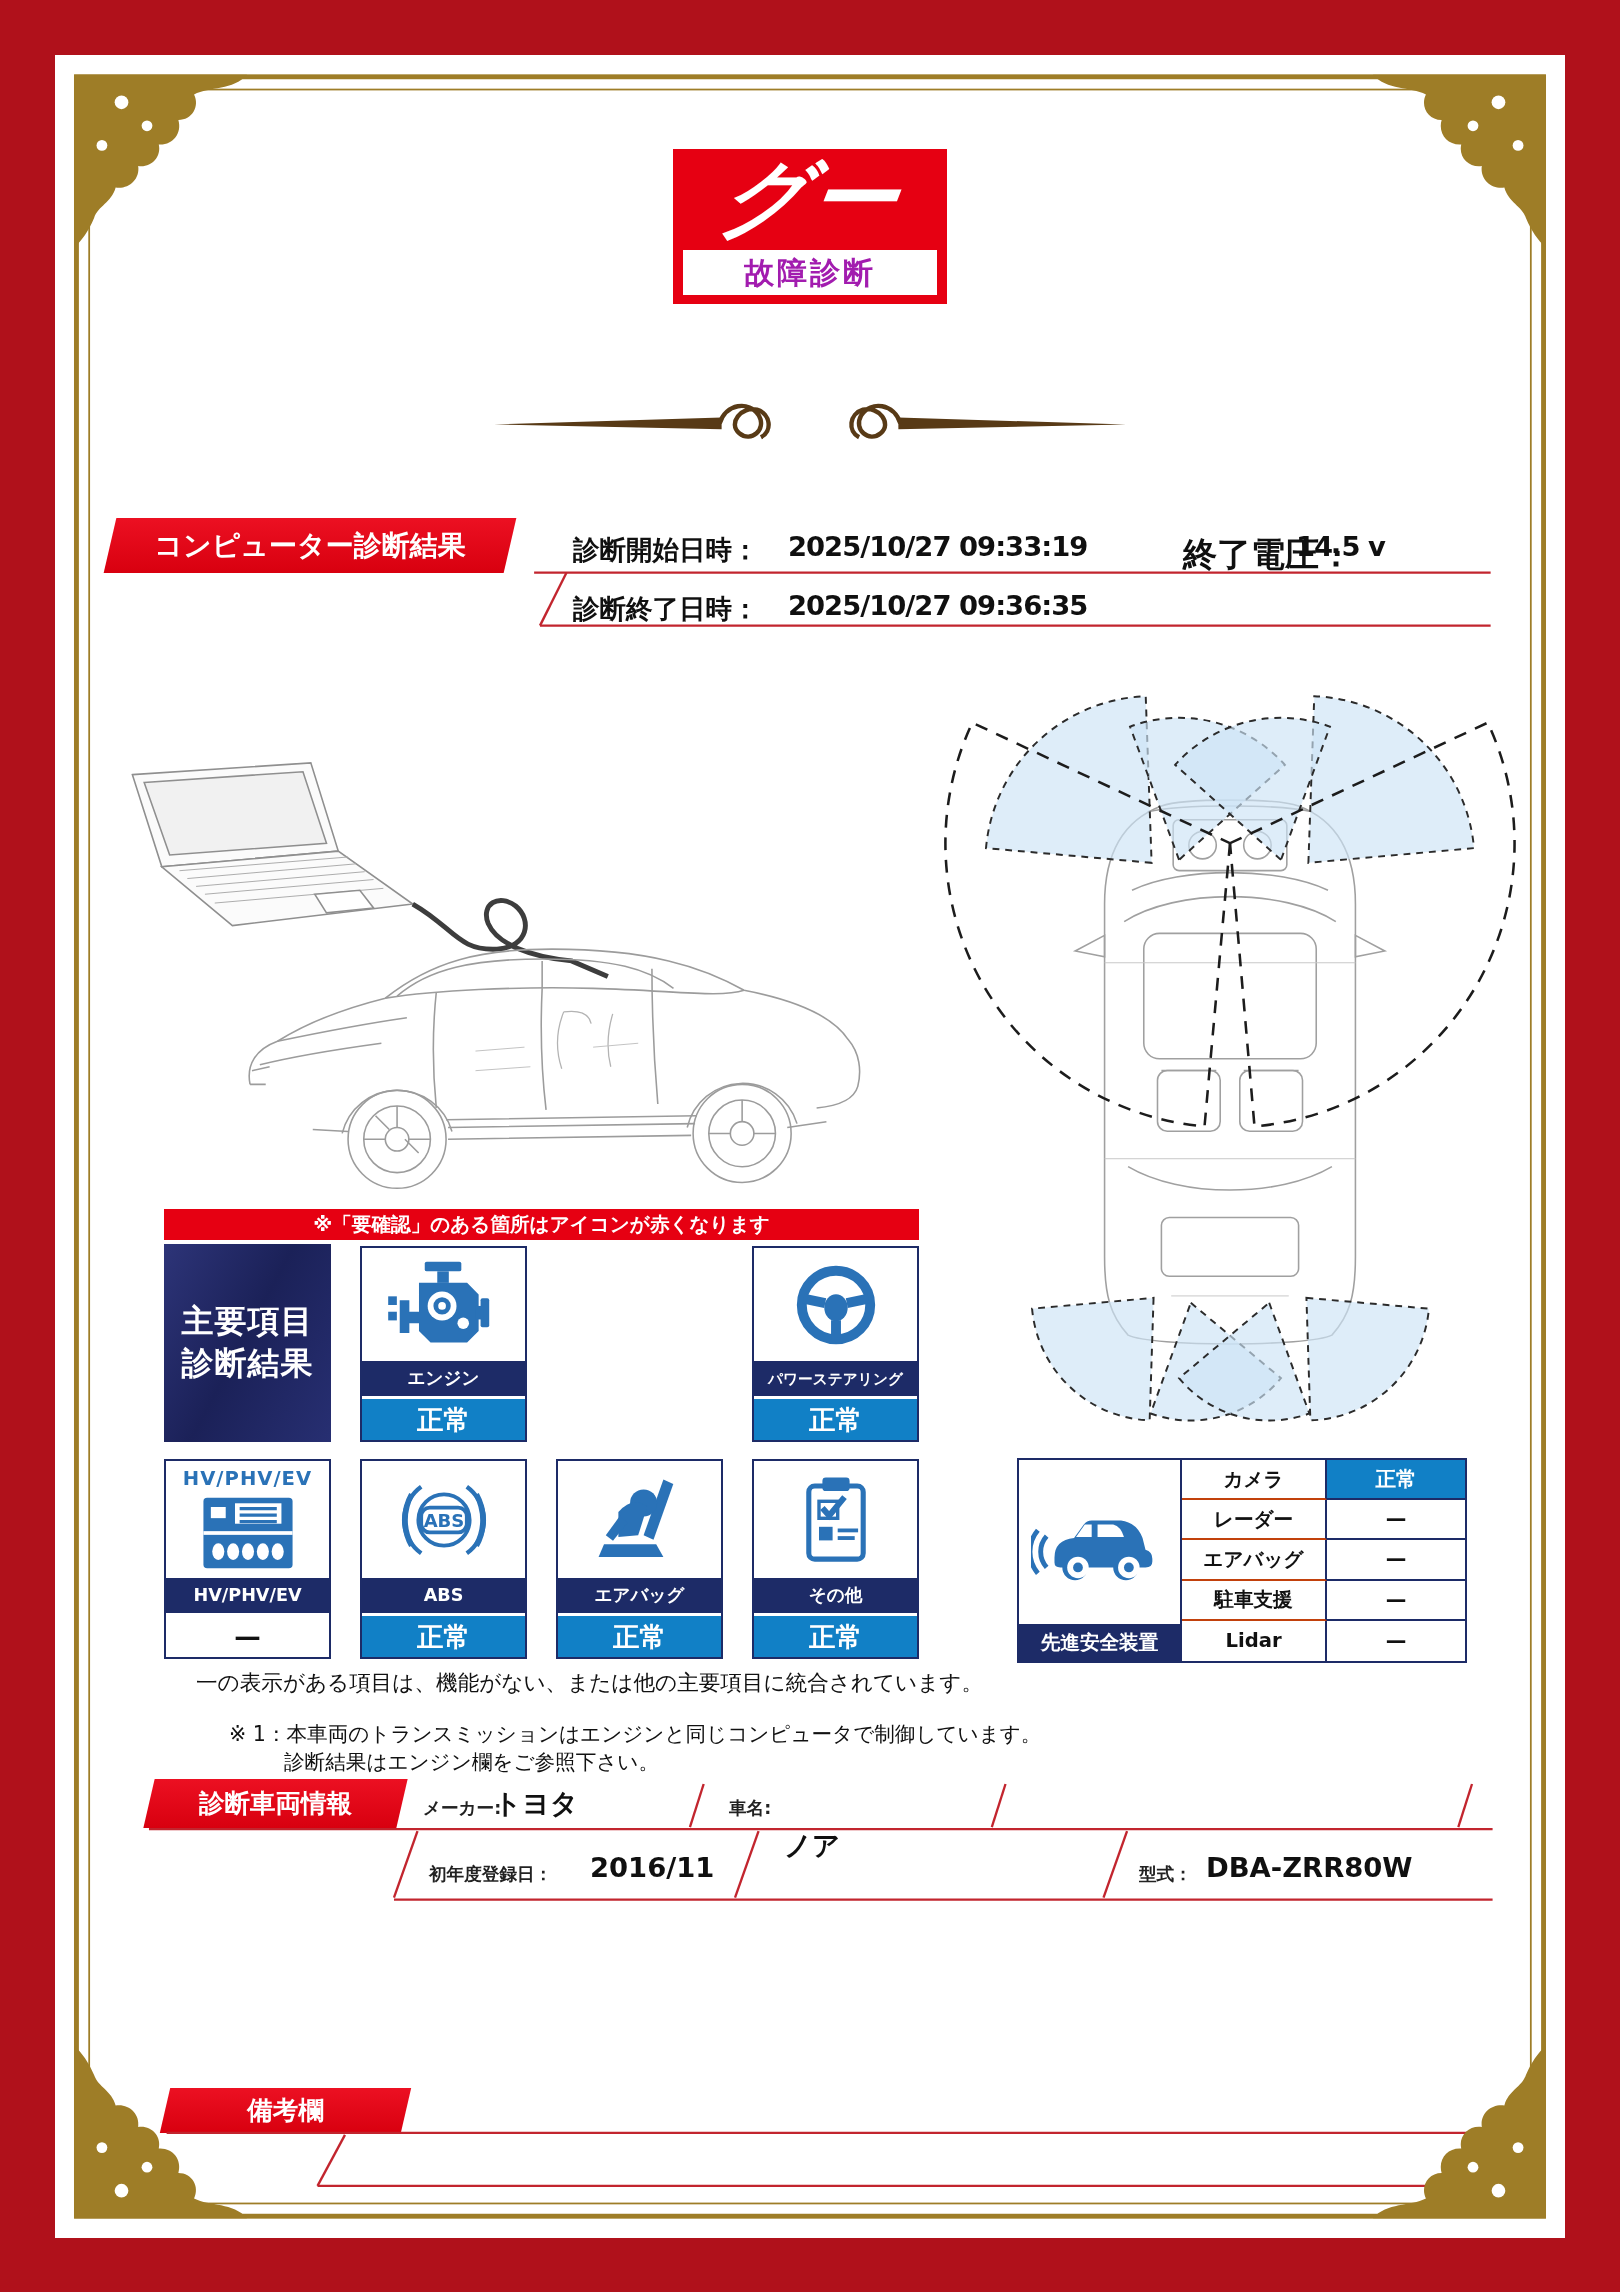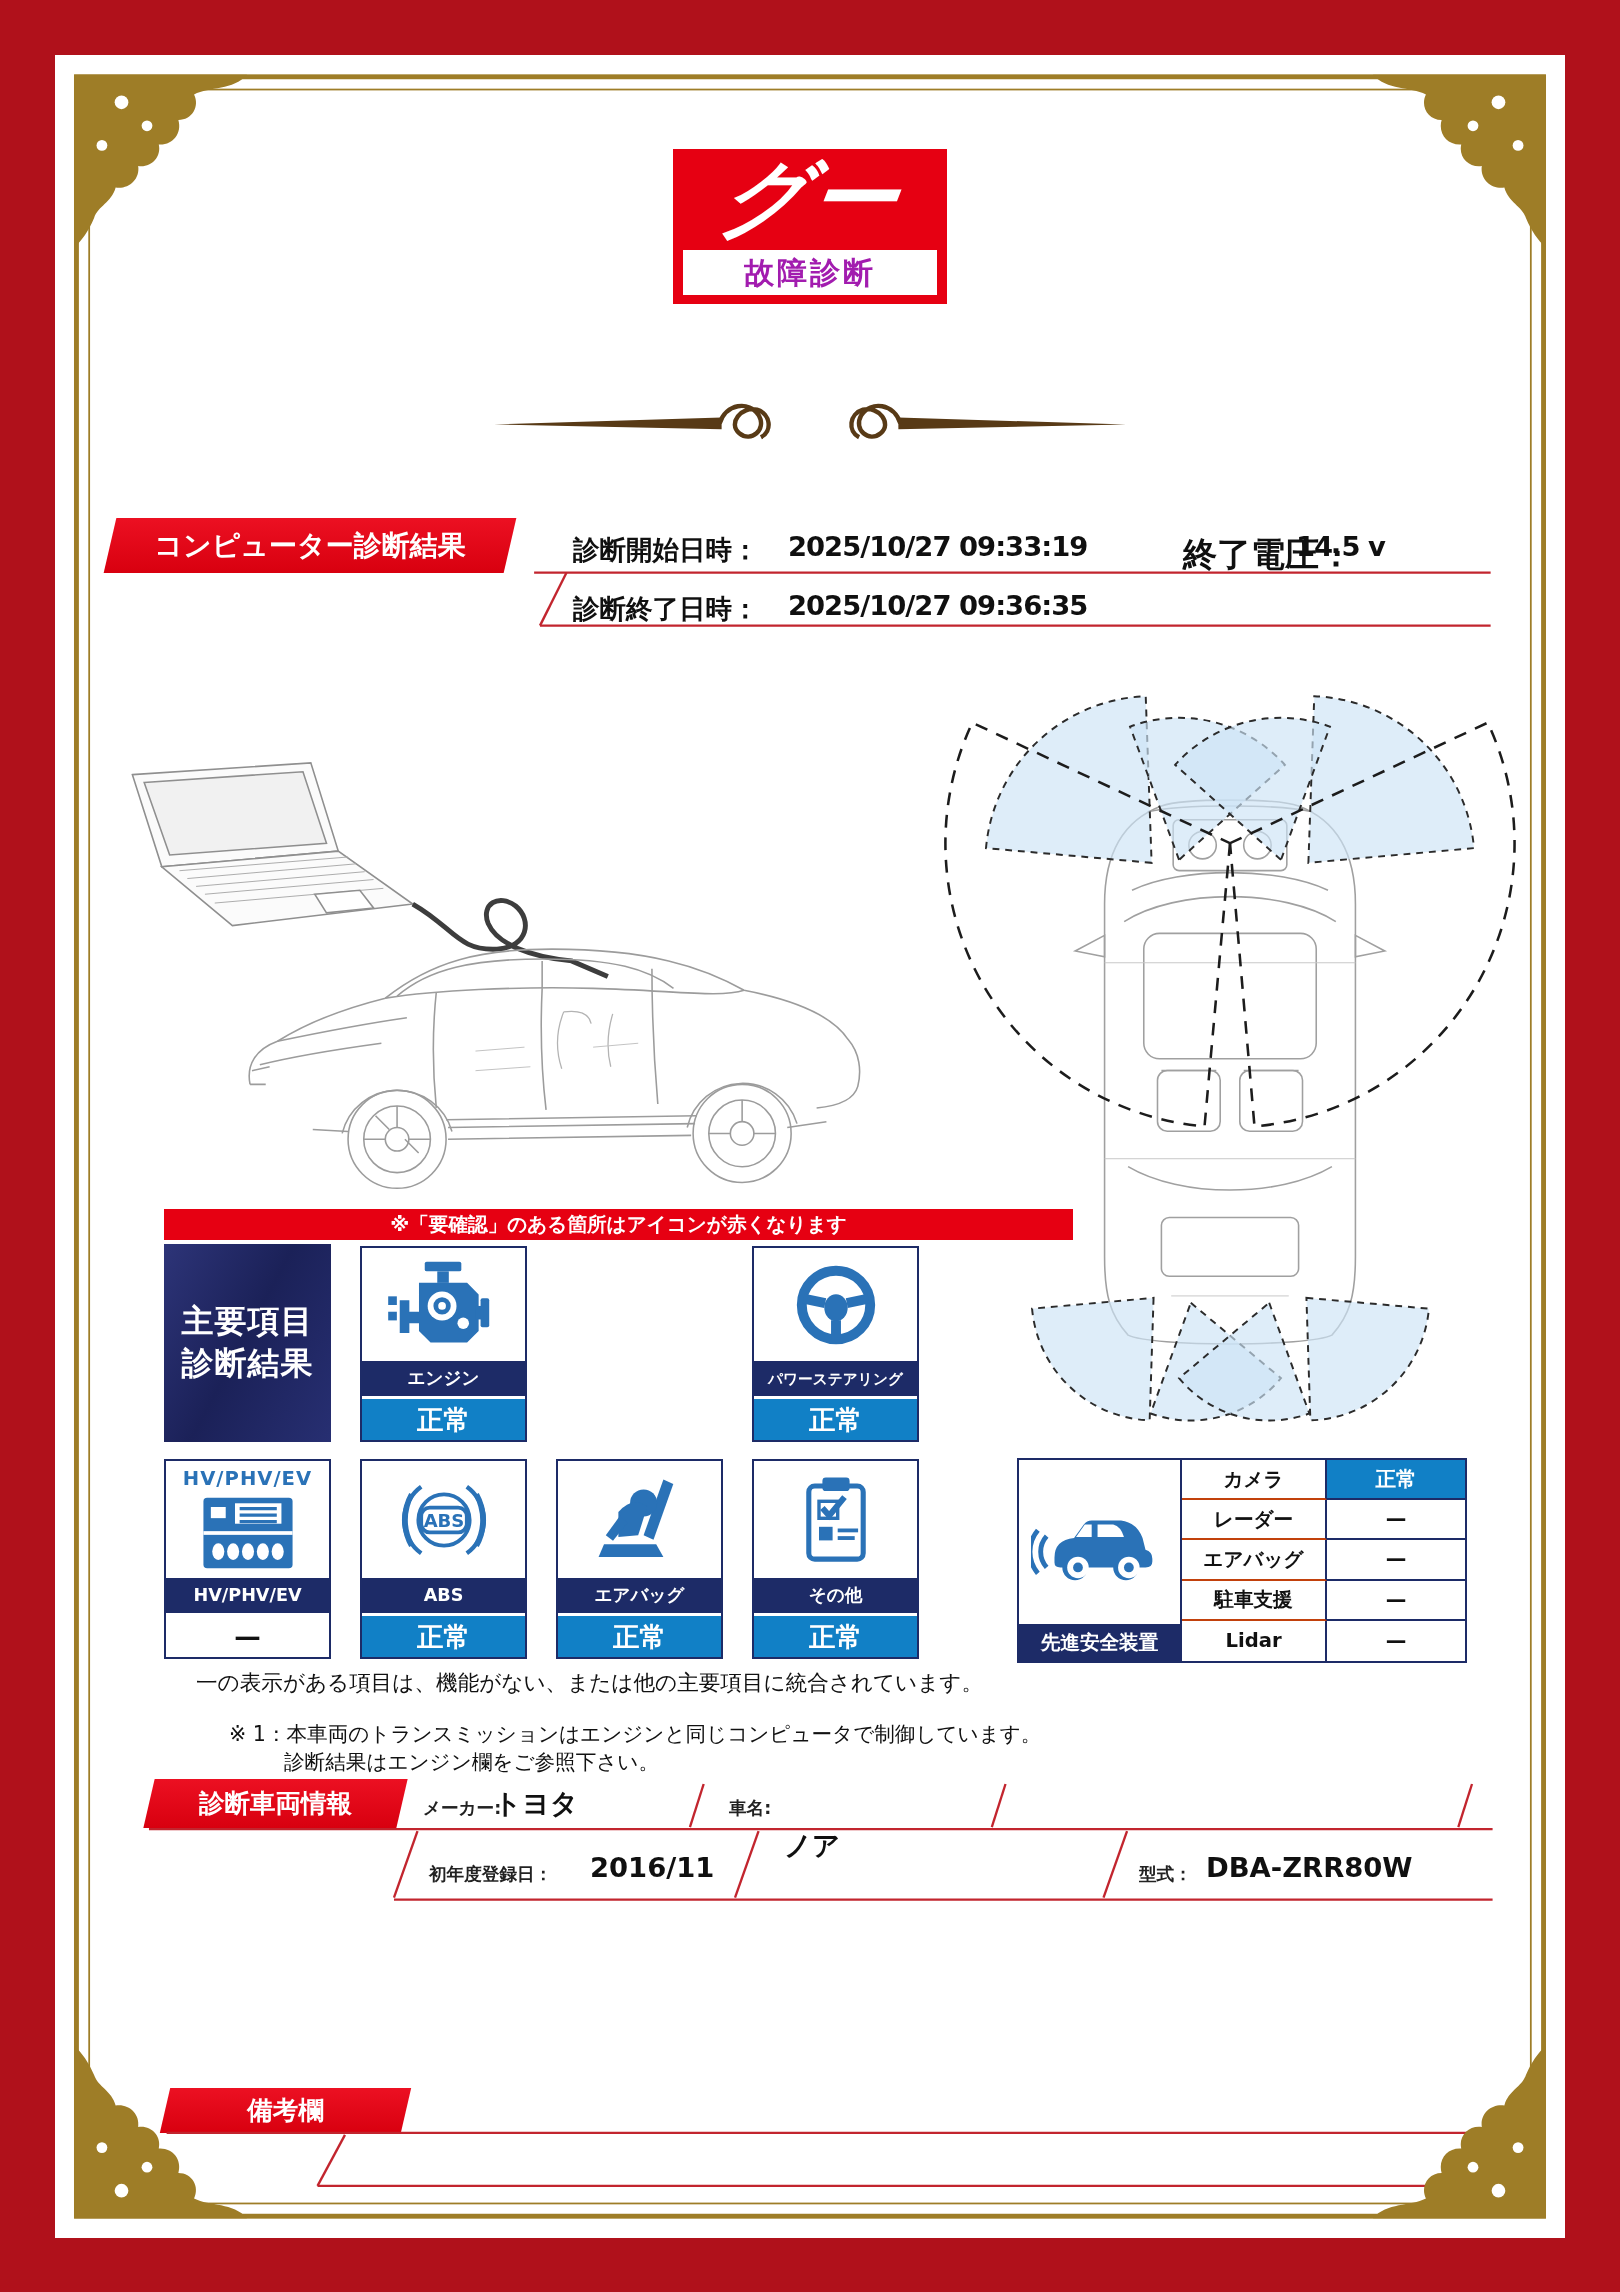--- a/index.html
+++ b/index.html
@@ -22,21 +22,21 @@
   .sk-banner{position:absolute;background:linear-gradient(#ec1022,#d8000f);color:#fff;font-weight:800;
              text-align:center;transform:skewX(-13deg);z-index:4;}
   .sk-banner>span{display:block;transform:skewX(13deg);}
   .banner-comp{left:110px;top:518px;width:400px;height:55px;font-size:28px;line-height:55px;}
   .banner-vehicle{left:149px;top:1779px;width:253px;height:49px;font-size:25.5px;line-height:49px;}
   .banner-notes{left:165px;top:2088px;width:241px;height:45px;font-size:25.5px;line-height:45px;}
   
   .lbl{position:absolute;font-weight:800;color:#101010;white-space:nowrap;z-index:4;}
   .val{position:absolute;font-weight:700;color:#101010;letter-spacing:-1px;white-space:nowrap;z-index:4;text-align:right;}
   
-  .notice{position:absolute;left:164px;top:1209px;width:909px;height:31px;background:#e60012;color:#fff;
+  .notice{position:absolute;left:164px;top:1209px;width:755px;height:31px;background:#e60012;color:#fff;
           font-size:19.6px;font-weight:700;line-height:31px;text-align:center;z-index:4;}
   
   .block-header{position:absolute;left:164px;top:1244px;width:167px;height:198px;
       background:linear-gradient(118deg,#2d3478 0%,#1b2158 48%,#272f72 100%);
       color:#fff;display:flex;flex-direction:column;align-items:center;justify-content:center;
       font-size:32px;font-weight:900;line-height:1.3;z-index:4;letter-spacing:1px;}
   .tile{position:absolute;width:167px;height:196px;border:2.9px solid #1d2b67;background:#fff;
         box-sizing:border-box;display:flex;flex-direction:column;z-index:4;}
   .tile .icon-area{flex:1;display:flex;flex-direction:column;align-items:center;justify-content:center;background:#fff;}
   .tile .t-label{height:35px;background:#1d2b67;color:#fff;font-size:17.6px;font-weight:700;

